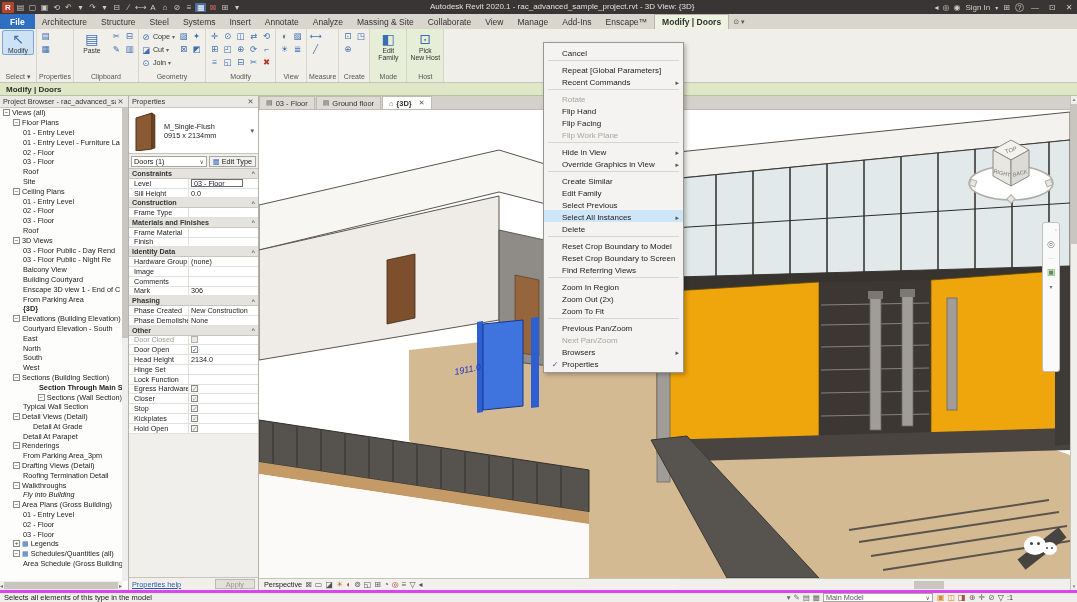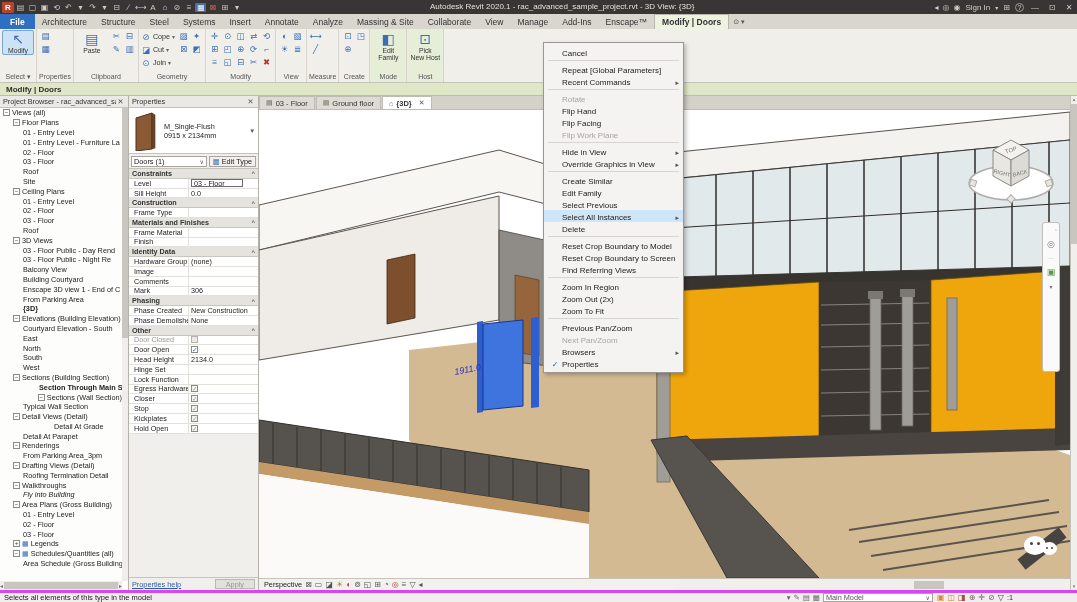--- a/index.html
+++ b/index.html
@@ -450,21 +450,21 @@
           <span class="box">−</span>
           <span>Sections (Wall Section)</span>
         </div>
         <div class="trow" style="padding-left: 23px;">
           <span>Typical Wall Section</span>
         </div>
         <div class="trow" style="padding-left: 13px;">
           <span class="box">−</span>
           <span>Detail Views (Detail)</span>
         </div>
-        <div class="trow" style="padding-left: 33px; margin-left: 21px;">
+        <div class="trow" style="padding-left: 33px;">
           <span>Detail At Grade</span>
         </div>
         <div class="trow" style="padding-left: 23px;">
           <span>Detail At Parapet</span>
         </div>
         <div class="trow" style="padding-left: 13px;">
           <span class="box">−</span>
           <span>Renderings</span>
         </div>
         <div class="trow" style="padding-left: 23px;">

